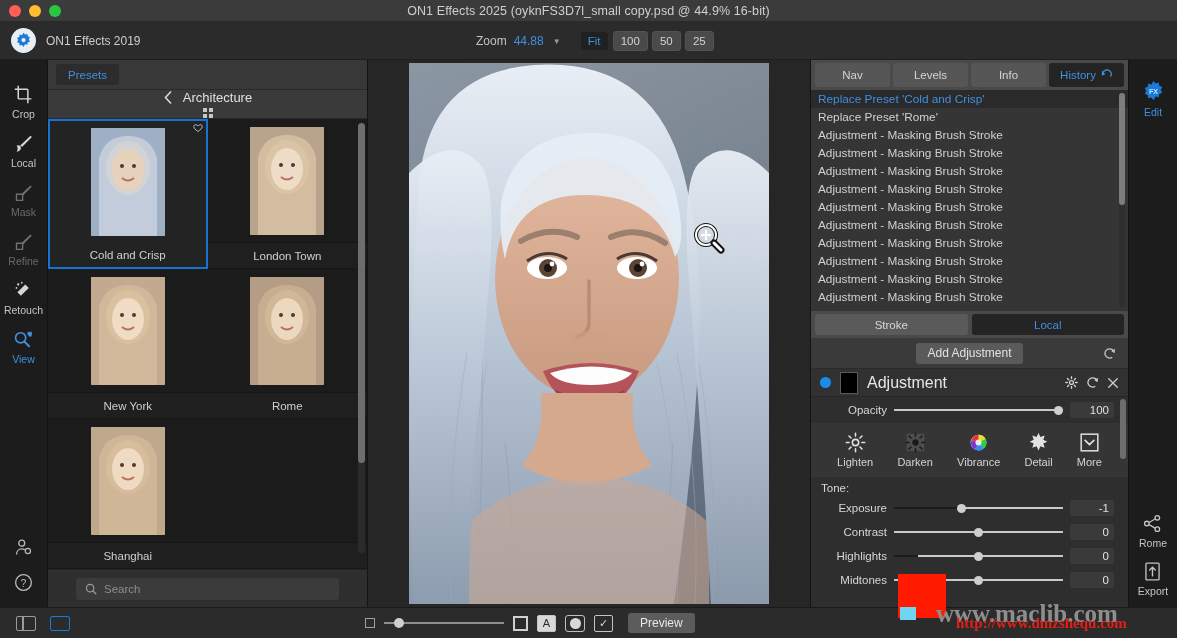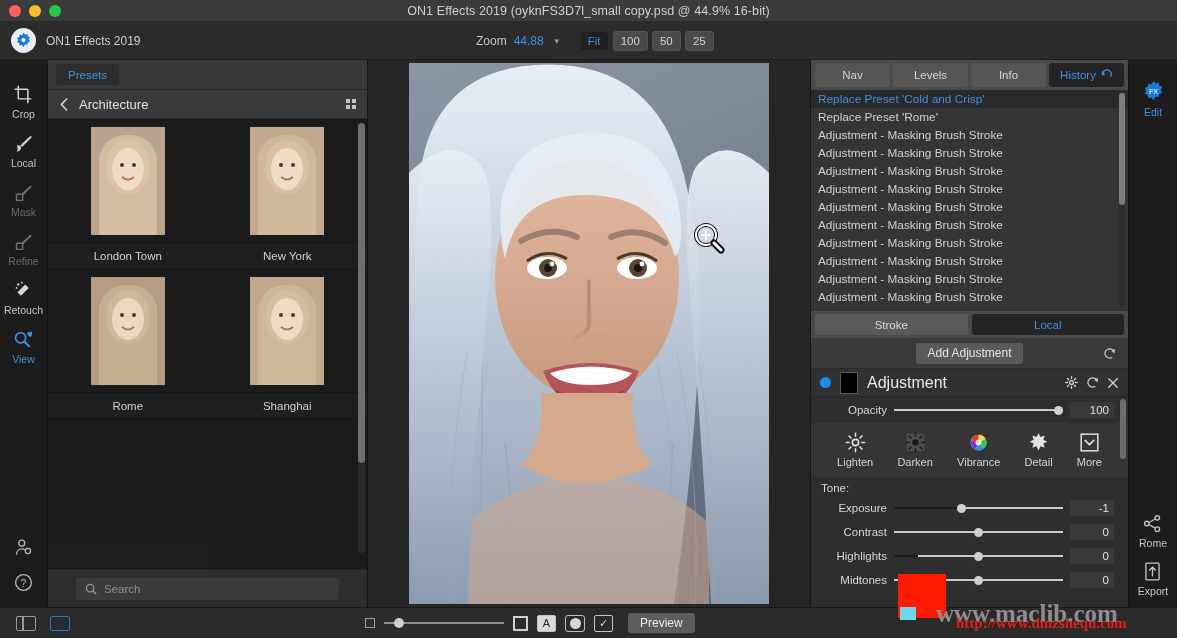--- a/index.html
+++ b/index.html
@@ -79,21 +79,21 @@
 
   
   .presets { width: 320px; background: #2e2e2e; flex: none; display: flex; flex-direction: column;
              border-right: 1px solid #141414; }
   .presets-tabbar { height: 30px; background: #383838; display: flex; align-items: center;
                     padding: 0 8px; border-bottom: 1px solid #2a2a2a; }
   .ptab { height: 21px; padding: 0 12px; border-radius: 3px; background: #2c2c2c;
           color: #3f90e0; font-size: 11.5px; display: flex; align-items: center; }
   .presets-head {
     height: 29px; background: #3a3a3a; display: flex; align-items: center;
-    padding: 0 11px; justify-content: space-between; border-bottom: 1px solid #2a2a2a;
+    padding: 0 28px; justify-content: space-between; border-bottom: 1px solid #2a2a2a; flex-direction: column;
   }
   .ph-left { display: flex; align-items: center; gap: 9px; }
   .ph-title { font-size: 13px; color: #e0e0e0; }
   .grid-ico { display: grid; grid-template-columns: 4px 4px; grid-template-rows: 4px 4px;
               gap: 2px; }
   .grid-ico i { background: #c6c6c6; display: block; }
   .presets-scroll { flex: 1; background: #1b1b1b; overflow: hidden; position: relative;
                     padding: 0; }
   .pgrid { display: grid; grid-template-columns: 1fr 1fr; }
   .pcell { position: relative; padding: 0; }
@@ -220,21 +220,21 @@
 <body>
 
 <div class="app">
 
   <div class="titlebar">
     <div class="traffic">
       <span class="tl r"></span>
       <span class="tl y"></span>
       <span class="tl g"></span>
     </div>
-    <div class="title-text">ON1 Effects 2019 (oyknFS3D7l_small copy.psd @ 44.9% 16-bit)</div>
+    <div class="title-text">ON1 Effects 2025 (oyknFS3D7l_small copy.psd @ 44.9% 16-bit)</div>
   </div>
 
   <div class="toolbar">
     <div class="brand">
       <span class="brand-logo">
         <svg width="17" height="17" viewBox="0 0 24 24">
           <path fill="#1a7ad6" d="M12 1l2.2 2.6 3.3-.9.5 3.4 3.2 1.3-1.7 3 1.7 3-3.2 1.3-.5 3.4-3.3-.9L12 21l-2.2-2.8-3.3.9-.5-3.4L2.8 14.4l1.7-3-1.7-3 3.2-1.3.5-3.4 3.3.9z"></path>
           <circle cx="12" cy="11.4" r="3" fill="#e8eef4"></circle>
         </svg>
       </span>
@@ -336,20 +336,39 @@
           <i></i>
             <i></i>
             <i></i>
             <i></i>
         </span>
       </div>
 
       <div class="presets-scroll">
         <div class="pgrid">
 
+          <div class="pcell sel">
+            <div class="pthumb-wrap">
+              <div class="pthumb">
+                <svg width="74" height="108" viewBox="0 0 74 108">
+                  <rect width="74" height="108" fill="#9fb0c4"></rect>
+                  <ellipse cx="37" cy="40" rx="22" ry="27" fill="#e3cbb5"></ellipse>
+                  <path d="M8 30q6-22 29-22t29 22v78H8z" fill="#cdd6e2" opacity=".75"></path>
+                  <ellipse cx="37" cy="42" rx="16" ry="21" fill="#e8d2bc"></ellipse>
+                  <circle cx="31" cy="38" r="2" fill="#4a3a30"></circle>
+                    <circle cx="43" cy="38" r="2" fill="#4a3a30"></circle>
+                  <path d="M31 50q6 5 12 0" stroke="#b5725f" stroke-width="2" fill="none"></path>
+                </svg>
+              </div>
+              <svg class="fav" viewBox="0 0 12 12">
+                <path fill="none" stroke="#cfd8e6" stroke-width="1" d="M6 10.2C2.5 7.6 1 6.2 1 4.3 1 2.9 2 2 3.2 2c.9 0 1.7.5 2.1 1.2h1.4C7.1 2.5 7.9 2 8.8 2 10 2 11 2.9 11 4.3c0 1.9-1.5 3.3-5 5.9z"></path>
+              </svg>
+            </div>
+            <div class="pcaption">Cold and Crisp</div>
+          </div>
 
           <div class="pcell">
             <div class="pthumb-wrap">
               <div class="pthumb">
                 <svg width="74" height="108" viewBox="0 0 74 108">
                   <rect width="74" height="108" fill="#b8a38c"></rect>
                   <ellipse cx="37" cy="40" rx="22" ry="27" fill="#e0c3a6"></ellipse>
                   <path d="M8 30q6-22 29-22t29 22v78H8z" fill="#d9c3a6" opacity=".8"></path>
                   <ellipse cx="37" cy="42" rx="16" ry="21" fill="#eedcc6"></ellipse>
                   <circle cx="31" cy="38" r="2" fill="#4a3a30"></circle>

